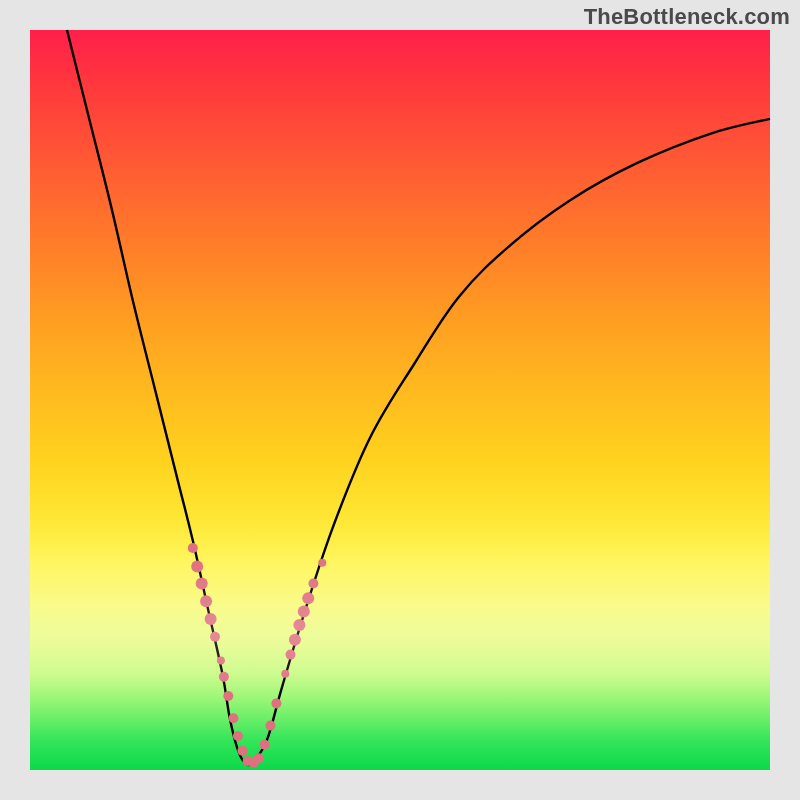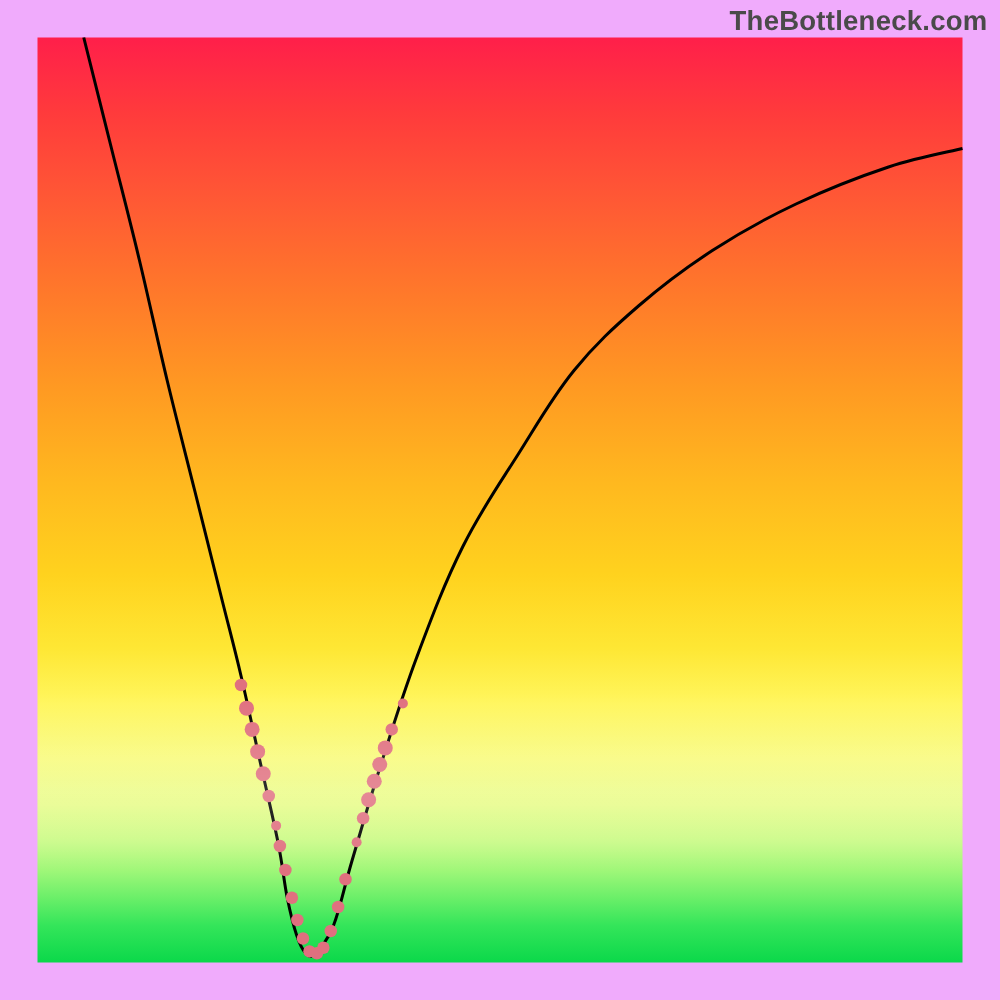--- a/index.html
+++ b/index.html
@@ -8,21 +8,21 @@
     width: 800px;
     height: 800px;
     overflow: hidden;
     background: #000;
     font-family: Arial, Helvetica, sans-serif;
   }
   .stage {
     position: relative;
     width: 800px;
     height: 800px;
-    background: #f0abfc;
+    background: #e5e5e5;
     text-align: right;
   }
   .plot-area {
     position: absolute;
     left: 30px;
     top: 30px;
     width: 740px;
     height: 740px;
     background: linear-gradient(
       to bottom,

